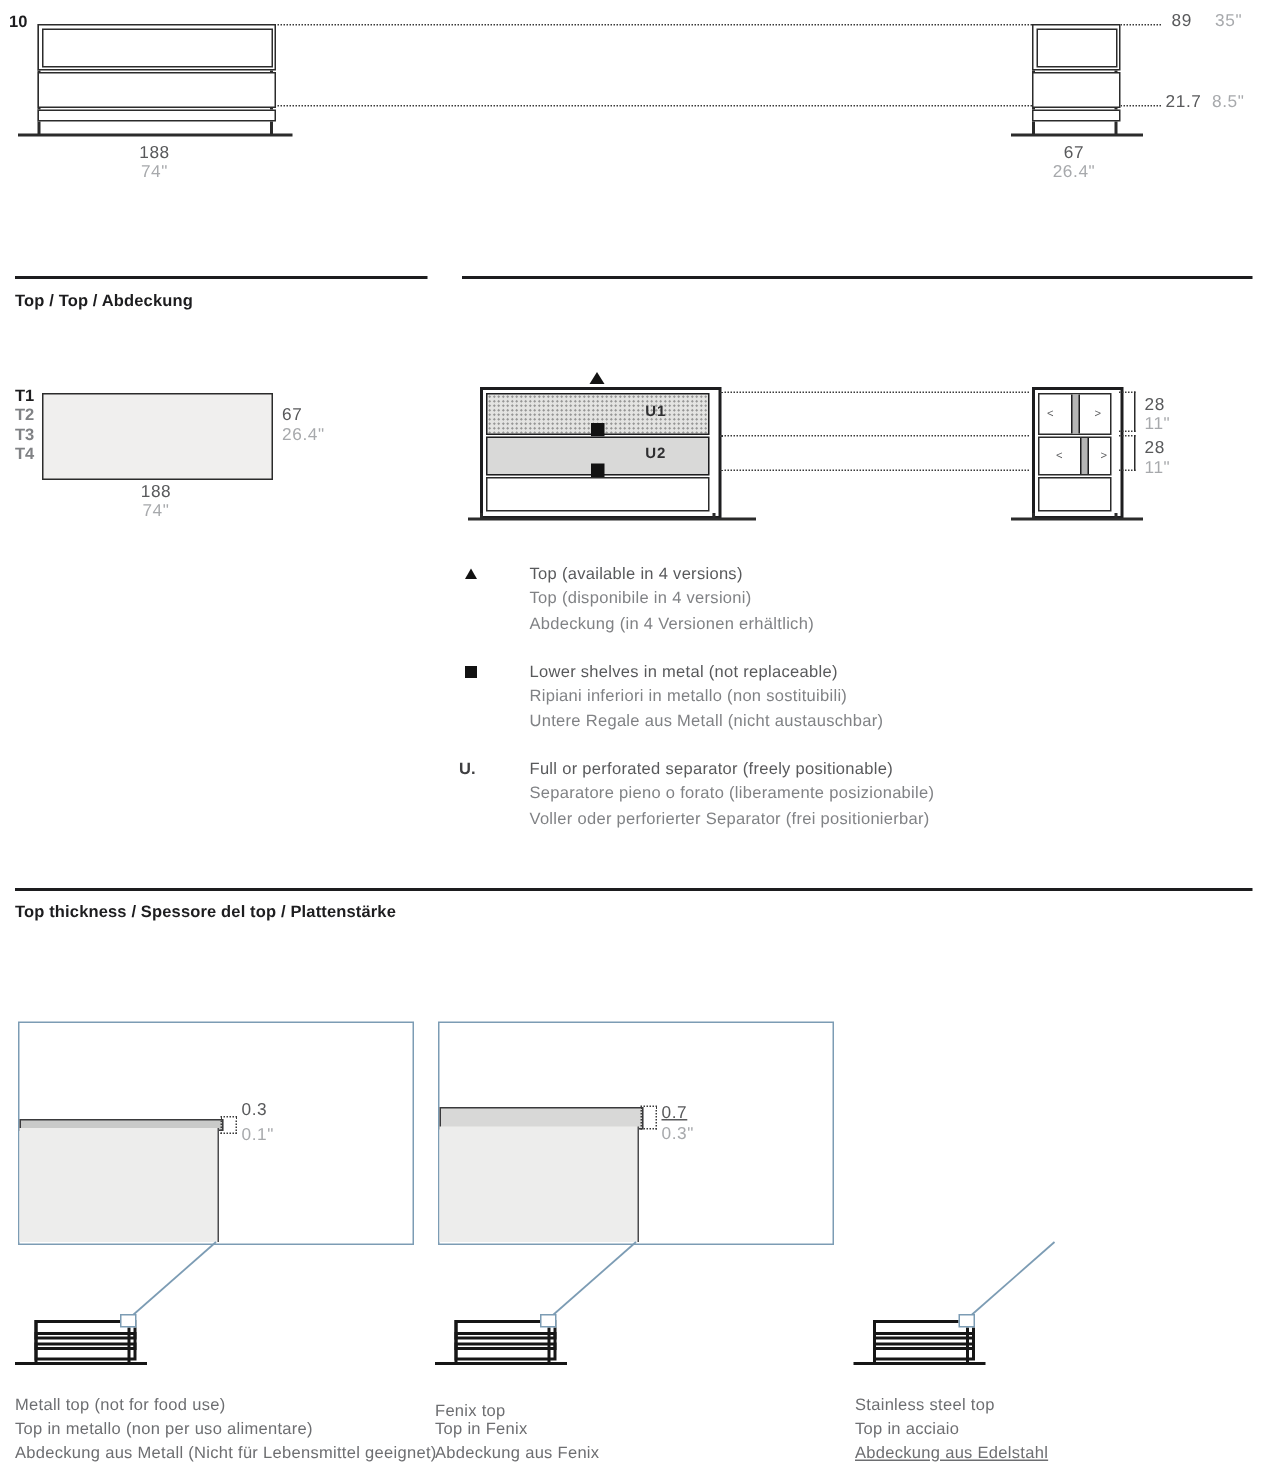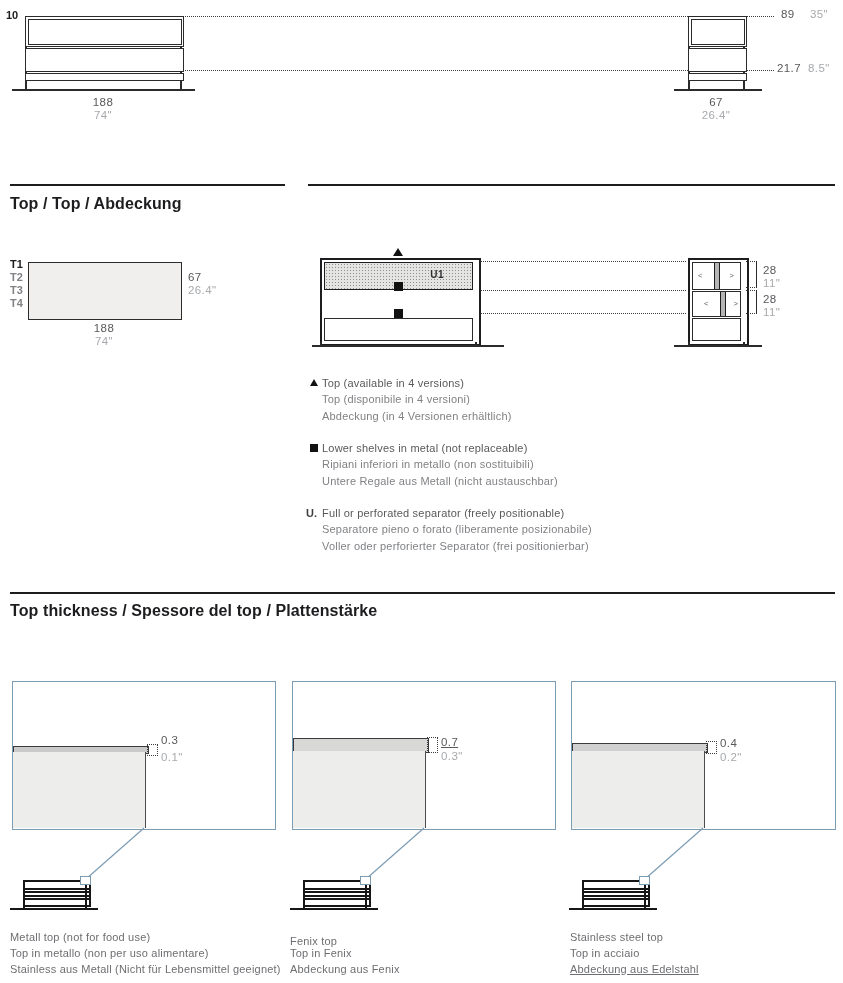--- a/index.html
+++ b/index.html
@@ -2,32 +2,32 @@
 <html><head>
 <meta charset="utf-8">
 <style>
   html,body{margin:0;padding:0;background:#fff;font-family:"Liberation Sans",sans-serif;}
   #page{position:relative;width:843px;height:983px;background:#fff;color:#1d1d1f;overflow:hidden;}
   .abs{position:absolute;}
   .dimd{font-size:11.5px;color:#58595b;letter-spacing:.4px;white-space:nowrap;}
   .diml{font-size:11.5px;color:#a7a9ac;letter-spacing:.4px;white-space:nowrap;}
   .ctr{text-align:center;}
   .rule{background:#1d1d1f;height:2px;}
-  .heading{font-size:16px;font-weight:bold;color:#1d1d1f;letter-spacing:.1px;white-space:nowrap;}
+  .heading{font-size:11px;font-weight:bold;color:#1d1d1f;letter-spacing:.1px;white-space:nowrap;}
   .dot{border-top:1px dotted #3a3a3a;height:0;}
   .ink{background:#2b2b2b;}
   .dbox{border:1.5px solid #2b2b2b;background:#fff;}
   .dbox::after{content:"";position:absolute;inset:1.5px;border:1px solid #2b2b2b;}
   .sbox{border:1.5px solid #2b2b2b;background:#fff;}
   .perf{background-color:#e4e4e2;background-image:radial-gradient(#8f8f8f .7px,transparent .8px);background-size:3px 3px;border:1px solid #1d1d1f;}
   .solidband{background:#d9d9d8;border:1px solid #1d1d1f;}
   .ulabel{font-size:10px;font-weight:bold;color:#2f2f31;letter-spacing:.5px;}
   .sq{background:#121212;}
   .tri{width:0;height:0;border-left:5px solid transparent;border-right:5px solid transparent;border-bottom:8px solid #121212;}
-  .leg{font-size:11px;color:#808285;letter-spacing:.2px;white-space:nowrap;}
+  .leg{font-size:11px;color:#808285;letter-spacing:.2px;white-space:nowrap;margin-left:31px;}
   .leg1{color:#58595b;}
   .umark{font-size:11px;font-weight:bold;color:#3f3f41;}
   .panel{border:1px solid #7c9cb4;background:#fff;}
   .strip{border:1px solid #3a3a3c;}
   .bodyblk{background:#ededec;border-right:1.5px solid #4c4c4e;}
   .dotbox{border:1px dotted #3a3a3a;}
   .cap{font-size:11px;color:#6d6e71;letter-spacing:.2px;white-space:nowrap;}
   .arrow{font-size:7.5px;color:#58595b;line-height:1;}
   .divider{background:#b5b5b5;border-left:1px solid #1d1d1f;border-right:1px solid #1d1d1f;}
   .mband{border:2px solid #161616;background:transparent;}
@@ -85,20 +85,23 @@
   <div class="abs dimd ctr" style="left:74px;top:322px;width:60px;">188</div>
   <div class="abs diml ctr" style="left:74px;top:335px;width:60px;">74"</div>
 
   <div class="abs tri" style="left:393px;top:248px;"></div>
 
   <div class="abs" style="left:320px;top:258px;width:157px;height:84px;border:2px solid #1d1d1f;background:#fff;">
     <div class="abs perf" style="left:2px;top:2px;width:147px;height:26px;">
       <div class="abs ulabel" style="right:28px;top:6px;">U1</div>
     </div>
     <div class="abs sq" style="left:72px;top:22px;width:9px;height:9px;"></div>
+    <div class="abs solidband" style="left:2px;top:31px;width:147px;height:24px;">
+      <div class="abs ulabel" style="right:28px;top:5px;">U2</div>
+    </div>
     <div class="abs sq" style="left:72px;top:49px;width:9px;height:9px;"></div>
     <div class="abs sbox" style="left:2px;top:58px;width:147px;height:21px;"></div>
   </div>
   <div class="abs ink" style="left:320px;top:342px;width:2px;height:4px;"></div>
   <div class="abs ink" style="left:475px;top:342px;width:2px;height:4px;"></div>
   <div class="abs ink" style="left:312px;top:345px;width:192px;height:2px;"></div>
 
   <div class="abs dot" style="left:480px;top:261px;width:206px;"></div>
   <div class="abs dot" style="left:480px;top:290px;width:206px;"></div>
   <div class="abs dot" style="left:480px;top:313px;width:206px;"></div>
@@ -158,27 +161,20 @@
   </div>
 
   <div class="abs panel" style="left:292px;top:681px;width:262px;height:147px;">
     <div class="abs strip" style="left:0;top:56px;width:134px;height:13px;background:#d8d8d7;"></div>
     <div class="abs bodyblk" style="left:0;top:69px;width:132px;height:77px;"></div>
     <div class="abs dotbox" style="left:134px;top:55px;width:9px;height:14px;"></div>
     <div class="abs dimd" style="left:148px;top:54px;text-decoration:underline;">0.7</div>
     <div class="abs diml" style="left:148px;top:68px;">0.3"</div>
   </div>
 
-  <div class="abs panel" style="left:571px;top:681px;width:263px;height:147px;">
-    <div class="abs strip" style="left:0;top:61px;width:134px;height:8px;background:#cfd0cf;"></div>
-    <div class="abs bodyblk" style="left:0;top:69px;width:132px;height:77px;"></div>
-    <div class="abs dotbox" style="left:134px;top:59px;width:9px;height:11px;"></div>
-    <div class="abs dimd" style="left:148px;top:55px;">0.4</div>
-    <div class="abs diml" style="left:148px;top:69px;">0.2"</div>
-  </div>
 
   <svg class="abs" style="left:0;top:0;pointer-events:none;" width="843" height="983">
     <line x1="144" y1="828" x2="86" y2="879" stroke="#7c9cb4" stroke-width="1.2"></line>
     <line x1="424" y1="828" x2="366" y2="879" stroke="#7c9cb4" stroke-width="1.2"></line>
     <line x1="703" y1="828" x2="645" y2="879" stroke="#7c9cb4" stroke-width="1.2"></line>
   </svg>
 
   <div class="abs" style="left:23px;top:880px;width:64px;height:29px;">
     <div class="abs" style="left:0;top:0;width:2px;height:29px;background:#161616;"></div>
     <div class="abs" style="left:62px;top:0;width:2px;height:29px;background:#161616;"></div>
@@ -204,21 +200,21 @@
     <div class="abs" style="left:62px;top:0;width:2px;height:29px;background:#161616;"></div>
     <div class="abs mband" style="left:0;top:0;width:64px;height:9px;"></div>
     <div class="abs mband" style="left:0;top:8px;width:64px;height:8px;"></div>
     <div class="abs mband" style="left:0;top:15px;width:64px;height:8px;"></div>
   </div>
   <div class="abs" style="left:569px;top:908px;width:88px;height:2px;background:#161616;"></div>
   <div class="abs bluebox" style="left:639px;top:876px;width:9px;height:7px;"></div>
 
   <div class="abs cap" style="left:10px;top:931px;">Metall top (not for food use)</div>
   <div class="abs cap" style="left:10px;top:947px;">Top in metallo (non per uso alimentare)</div>
-  <div class="abs cap" style="left:10px;top:963px;">Stainless aus Metall (Nicht für Lebensmittel geeignet)</div>
+  <div class="abs cap" style="left:10px;top:963px;">Abdeckung aus Metall (Nicht für Lebensmittel geeignet)</div>
 
   <div class="abs cap" style="left:290px;top:935px;">Fenix top</div>
   <div class="abs cap" style="left:290px;top:947px;">Top in Fenix</div>
   <div class="abs cap" style="left:290px;top:963px;">Abdeckung aus Fenix</div>
 
   <div class="abs cap" style="left:570px;top:931px;">Stainless steel top</div>
   <div class="abs cap" style="left:570px;top:947px;">Top in acciaio</div>
   <div class="abs cap" style="left:570px;top:963px;text-decoration:underline;">Abdeckung aus Edelstahl</div>
 
 </div>

